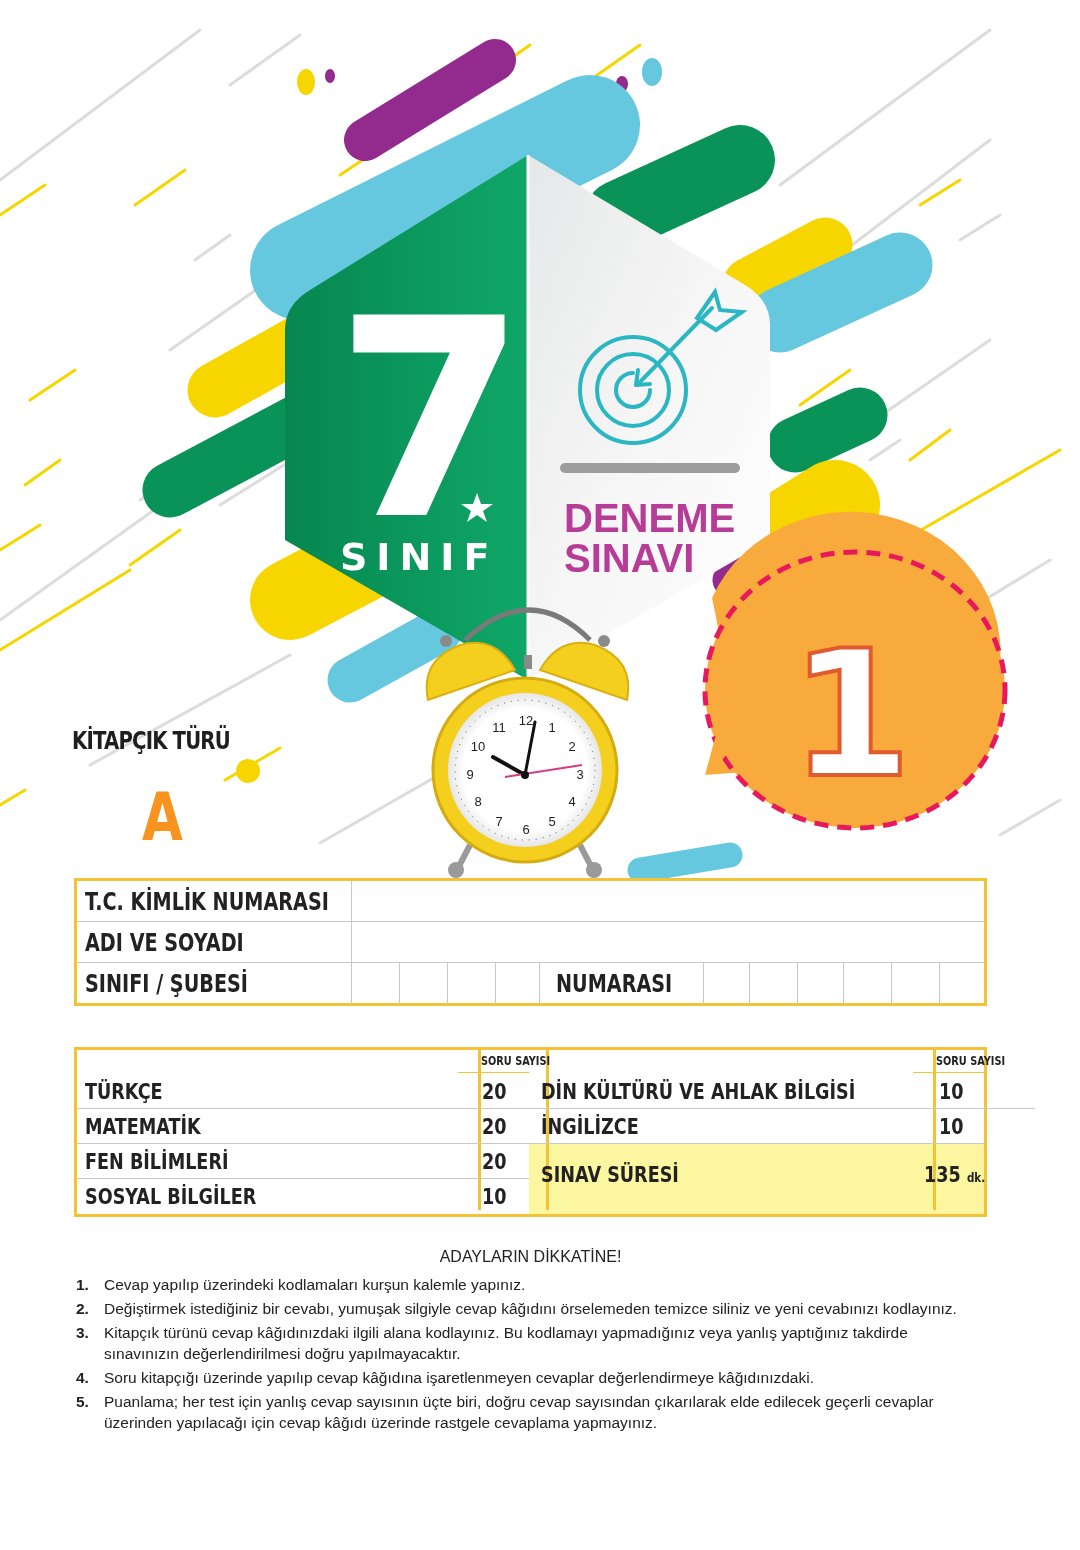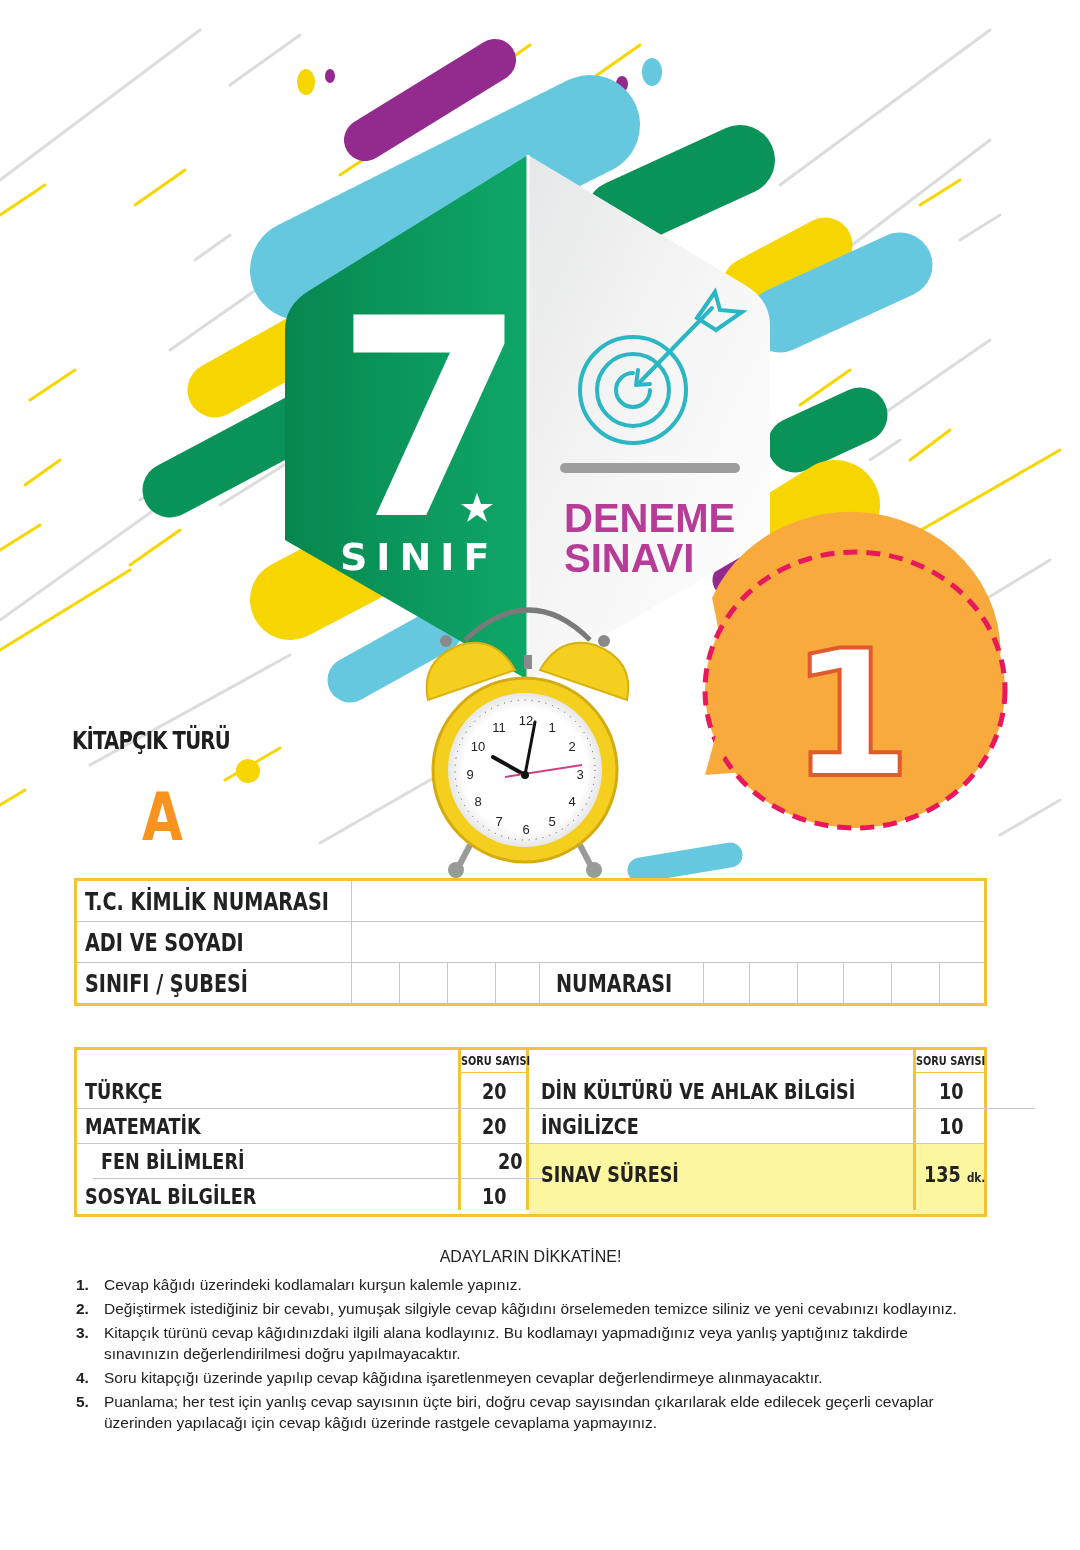--- a/index.html
+++ b/index.html
@@ -19,21 +19,21 @@
     .id-row:last-child { border-bottom:none; }
     .id-label { position:absolute; left:8px; top:7px; font-size:24px; color:#222; }
     .id-input { position:absolute; left:274px; top:0; right:0; height:100%; border-left:1px solid #c8c8c8; }
     .box { position:absolute; top:0; height:100%; border-left:1px solid #c8c8c8; }
 
     .subj-table { position:absolute; left:74px; top:1047px; width:913px; height:170px; border:3px solid #f2c335; background:#fff; }
     .subj-head { position:absolute; top:0; height:22px; font-size:13px; color:#222; text-align:center; line-height:22px; }
     .subj-row { position:absolute; height:35px; border-bottom:1px solid #c8c8c8; }
     .subj-name { position:absolute; left:8px; top:5px; font-size:22px; color:#222; }
     .subj-count { position:absolute; top:5px; font-size:22px; color:#222; text-align:right; }
-    .count-col { position:absolute; top:0; height:160px; border-left:3px solid #f2c335; border-right:3px solid #f2c335; }
+    .count-col { position:absolute; top:0; height:160px; border-left:3px solid #f2c335; border-right:3px solid #f2c335;margin-left:20px; }
     .duration { position:absolute; left:452px; top:94px; width:455px; height:70px; background:#fdf6a0; }
 
     .notice { position:absolute; left:74px; top:1248px; width:913px; }
     .notice-title { text-align:center; font-weight:normal; font-size:16px; color:#222; margin-bottom:8px; }
     .notice ol { list-style:none; }
     .notice li { position:relative; padding-left:30px; font-size:15.5px; line-height:21px; color:#222; margin-bottom:3px; }
     .notice li .num { position:absolute; left:2px; top:0; font-weight:bold; }
   </style>
 </head>
 <body>
@@ -235,21 +235,21 @@
   <div style="position:absolute;left:836px;top:22px;width:71px;border-top:1px solid #f2c335"></div>
 
   <div class="subj-row" style="left:0;top:24px;width:516px">
     <span class="subj-name cond">TÜRKÇE</span>
     <span class="subj-count cond" style="left:405px">20</span>
   </div>
   <div class="subj-row" style="left:0;top:59px;width:508px">
     <span class="subj-name cond">MATEMATİK</span>
     <span class="subj-count cond" style="left:405px">20</span>
   </div>
-  <div class="subj-row" style="left:16px;top:94px;width:452px">
+  <div class="subj-row" style="left:0;top:94px;width:452px">
     <span class="subj-name cond">FEN BİLİMLERİ</span>
     <span class="subj-count cond" style="left:405px">20</span>
   </div>
   <div class="subj-row" style="left:0;top:129px;width:452px;border-bottom:none">
     <span class="subj-name cond">SOSYAL BİLGİLER</span>
     <span class="subj-count cond" style="left:405px">10</span>
   </div>
 
   <div class="subj-row" style="left:452px;top:24px;width:506px">
     <span class="subj-name cond" style="left:12px">DİN KÜLTÜRÜ VE AHLAK BİLGİSİ</span>
@@ -264,19 +264,19 @@
     <span class="subj-count cond" style="left:395px;top:0">
       <span>135</span>
       <span style="font-size:13px">dk.</span>
     </span>
   </div>
 </div>
 
 <div class="notice">
   <div class="notice-title">ADAYLARIN DİKKATİNE!</div>
   <ol>
-    <li><span class="num">1.</span><span>Cevap kâğıdı üzerindeki kodlamaları kurşun kalemle yapınız.</span></li>
+    <li><span class="num">1.</span><span>Cevap yapılıp üzerindeki kodlamaları kurşun kalemle yapınız.</span></li>
     <li><span class="num">2.</span><span>Değiştirmek istediğiniz bir cevabı, yumuşak silgiyle cevap kâğıdını örselemeden temizce siliniz ve yeni cevabınızı kodlayınız.</span></li>
     <li><span class="num">3.</span><span>Kitapçık türünü cevap kâğıdınızdaki ilgili alana kodlayınız. Bu kodlamayı yapmadığınız veya yanlış yaptığınız takdirde sınavınızın değerlendirilmesi doğru yapılmayacaktır.</span></li>
-    <li><span class="num">4.</span><span>Soru kitapçığı üzerinde yapılıp cevap kâğıdına işaretlenmeyen cevaplar değerlendirmeye alınmayacaktır.</span></li>
+    <li><span class="num">4.</span><span>Soru kitapçığı üzerinde yapılıp cevap kâğıdına işaretlenmeyen cevaplar değerlendirmeye kâğıdınızdaki.</span></li>
     <li><span class="num">5.</span><span>Puanlama; her test için yanlış cevap sayısının üçte biri, doğru cevap sayısından çıkarılarak elde edilecek geçerli cevaplar üzerinden yapılacağı için cevap kâğıdı üzerinde rastgele cevaplama yapmayınız.</span></li>
   </ol>
 </div>
 
 </body></html>

